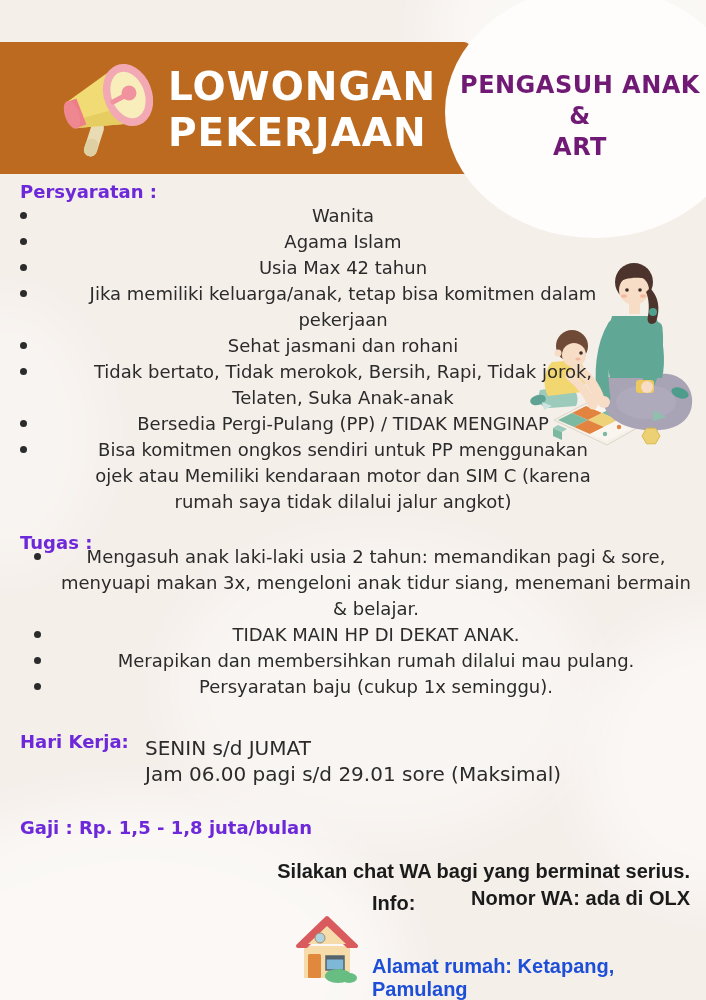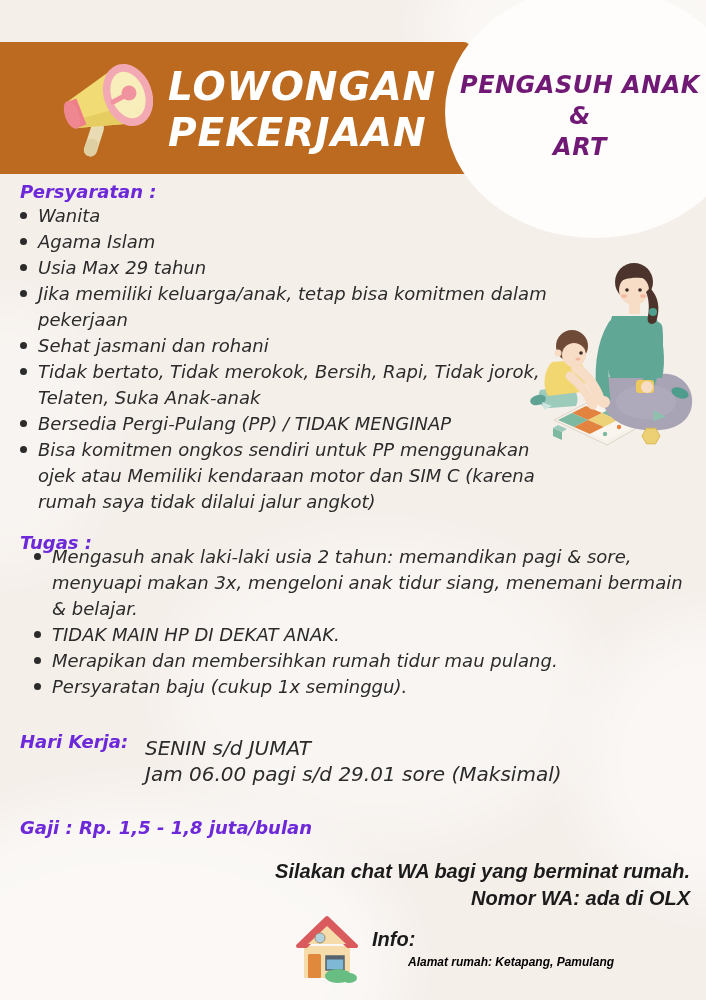--- a/index.html
+++ b/index.html
@@ -1,42 +1,42 @@
 <!DOCTYPE html>
 <html><head>
 <meta charset="utf-8">
 <style>
   html,body{margin:0;padding:0;background:#e8e4e0;}
   .poster{position:relative;width:706px;height:1000px;background:#f5efea;overflow:hidden;
-          font-family:"DejaVu Sans",sans-serif;color:#2b2b2b;font-style:italic;}
+          font-family:"DejaVu Sans",sans-serif;color:#2b2b2b;}
   .blob{position:absolute;border-radius:50%;background:rgba(255,255,255,.55);filter:blur(26px);z-index:0;}
   
   .banner{position:absolute;left:0;top:42px;width:470px;height:132px;background:#bc6a1f;
           border-radius:0 6px 6px 0;z-index:2;}
   .role-panel{position:absolute;left:445px;top:-14px;width:300px;height:252px;border-radius:50%;
           background:#fffdfb;z-index:3;}
   .title{position:absolute;left:168px;top:64px;z-index:4;color:#ffffff;font-weight:bold;
           font-size:39px;line-height:46px;letter-spacing:1px;}
   .role{position:absolute;left:460px;top:70px;width:240px;z-index:4;color:#701a75;font-weight:bold;
           font-size:24px;line-height:31px;text-align:center;letter-spacing:.5px;}
   .mega{position:absolute;left:38px;top:55px;z-index:4;}
   
   .h-orange{position:absolute;color:#6d28d9;font-weight:bold;font-size:18px;z-index:5;}
   
   .blist{position:absolute;list-style:none;margin:0;padding:0;font-size:18px;line-height:26px;z-index:5;}
-  .blist li{position:relative;padding-left:20px;white-space:pre-line;}
+  .blist li{position:relative;padding-left:20px;white-space:pre-line;text-align:center;}
   .blist li::before{content:"";position:absolute;left:2px;top:9px;width:7px;height:7px;
           border-radius:50%;background:#2b2b2b;}
   .hk-lines{position:absolute;left:145px;top:735px;font-size:20px;line-height:26px;z-index:5;}
   .contact{position:absolute;right:16px;top:858px;text-align:right;z-index:5;
           font-family:"Liberation Sans",sans-serif;font-weight:bold;font-size:20px;line-height:27px;color:#1b1b1b;}
-  .info-label{position:absolute;left:372px;top:928px;font-family:"Liberation Sans",sans-serif;
+  .info-label{position:absolute;left:372px;top:892px;font-family:"Liberation Sans",sans-serif;
           font-weight:bold;font-size:20px;color:#1b1b1b;z-index:5;}
   .info-address{position:absolute;left:372px;top:955px;font-family:"Liberation Sans",sans-serif;
-          font-weight:bold;font-size:12px;color:#000000;z-index:5;margin-left:36px;}
+          font-weight:bold;font-size:20px;color:#1d4ed8;z-index:5;}
   .house{position:absolute;left:296px;top:912px;z-index:5;}
   .illus{position:absolute;left:496px;top:250px;z-index:1;}
 </style>
 </head>
 <body>
 
 <div class="poster">
 
   <div class="blob" style="left:430px;top:-70px;width:330px;height:190px;"></div>
   <div class="blob" style="left:-90px;top:300px;width:190px;height:270px;background:rgba(255,255,255,.35);"></div>
@@ -124,52 +124,52 @@
     <polygon points="158,160 170,167 157,171" fill="#8fc0ae"></polygon>
     <polygon points="57,178 66,182 66,190 57,186" fill="#7db8a0"></polygon>
     <polygon points="57,178 62,175 71,179 66,182" fill="#9ccabb"></polygon>
     <polygon points="46,152 56,156 48,160" fill="#cfe3e0"></polygon>
   </svg>
 
   <div class="h-orange" style="left:20px;top:181px;">Persyaratan :</div>
   <ul class="blist" style="left:18px;top:203px;width:630px;">
       <li><span>Wanita</span></li>
       <li><span>Agama Islam</span></li>
-      <li><span>Usia Max 29 tahun</span></li>
+      <li><span>Usia Max 42 tahun</span></li>
       <li><span>Jika memiliki keluarga/anak, tetap bisa komitmen dalam
 pekerjaan</span></li>
       <li><span>Sehat jasmani dan rohani</span></li>
       <li><span>Tidak bertato, Tidak merokok, Bersih, Rapi, Tidak jorok,
 Telaten, Suka Anak-anak</span></li>
       <li><span>Bersedia Pergi-Pulang (PP) / TIDAK MENGINAP</span></li>
       <li><span>Bisa komitmen ongkos sendiri untuk PP menggunakan
 ojek atau Memiliki kendaraan motor dan SIM C (karena
 rumah saya tidak dilalui jalur angkot)</span></li>
     </ul>
 
   <div class="h-orange" style="left:20px;top:519px;margin-top:13px;">Tugas :</div>
   <ul class="blist" style="left:32px;top:544px;width:668px;">
       <li><span>Mengasuh anak laki-laki usia 2 tahun: memandikan pagi &amp; sore,
 menyuapi makan 3x, mengeloni anak tidur siang, menemani bermain
 &amp; belajar.</span></li>
       <li><span>TIDAK MAIN HP DI DEKAT ANAK.</span></li>
-      <li><span>Merapikan dan membersihkan rumah tidur mau pulang.</span></li>
+      <li><span>Merapikan dan membersihkan rumah dilalui mau pulang.</span></li>
       <li><span>Persyaratan baju (cukup 1x seminggu).</span></li>
     </ul>
 
   <div class="h-orange" style="left:20px;top:731px;">Hari Kerja:</div>
   <div class="hk-lines">
       <div>SENIN s/d JUMAT</div>
       <div>Jam 06.00 pagi s/d 29.01 sore (Maksimal)</div>
     </div>
 
   <div class="h-orange" style="left:20px;top:817px;">Gaji : Rp. 1,5 - 1,8 juta/bulan</div>
 
   <div class="contact">
-    <div>Silakan chat WA bagi yang berminat rumah.</div>
+    <div>Silakan chat WA bagi yang berminat serius.</div>
     <div>Nomor WA: ada di OLX</div>
   </div>
 
   <svg class="house" width="62" height="72" viewBox="0 0 62 72">
     <rect x="8" y="34" width="46" height="32" fill="#f6dcab"></rect>
     <polygon points="2,34 31,6 60,34 52,34 31,14 10,34" fill="#d95b5e" stroke="#d95b5e" stroke-width="4" stroke-linejoin="round"></polygon>
     <polygon points="12,32 31,14 50,32" fill="#f6dcab"></polygon>
     <circle cx="24" cy="26" r="5" fill="#b3d2e0" stroke="#9e8d6e" stroke-width="1"></circle>
     <rect x="12" y="42" width="13" height="24" rx="1.5" fill="#e0883c"></rect>
     <rect x="30" y="44" width="18" height="14" fill="#7fb7d6" stroke="#54636e" stroke-width="1.5"></rect>

